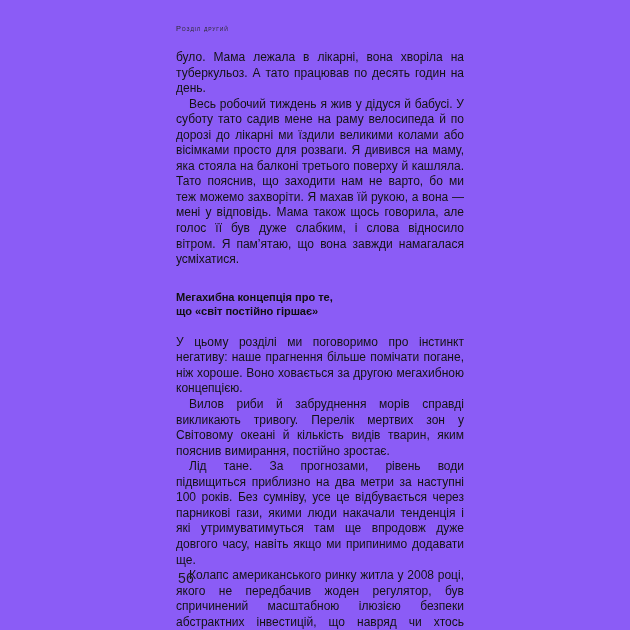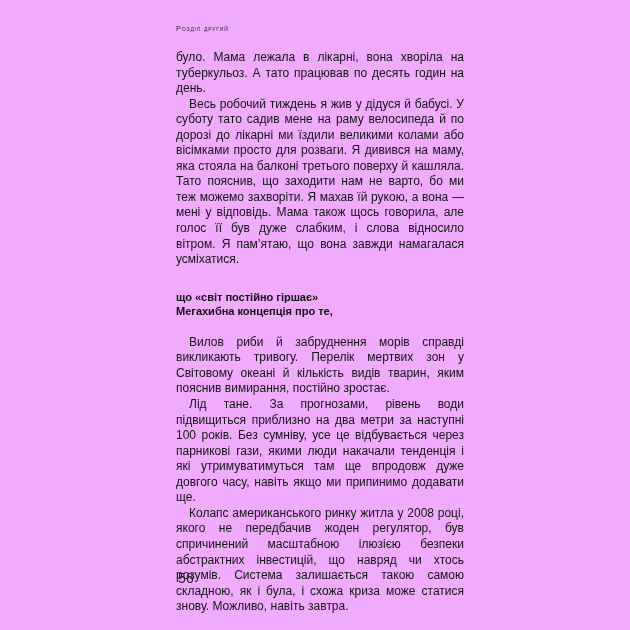--- a/index.html
+++ b/index.html
@@ -15,21 +15,21 @@
     font-family: "Liberation Serif", serif;
     -webkit-font-smoothing: antialiased;
   }
 
   .page {
     position: absolute;
     left: 0;
     top: 0;
     width: 630px;
     height: 630px;
-    background: #f0abfc;
+    background: #8b5cf6;
   }
 
   
   .running-head {
     position: absolute;
     left: 176px;
     top: 24px;
     font-family: "Liberation Sans", sans-serif;
     font-size: 7.4px;
     letter-spacing: 0.85px;
@@ -102,26 +102,27 @@
 
   <div class="text-column">
 
     <p class="body-para noindent">було. Мама лежала в лікарні, вона хворіла на туберкульоз. А тато працював по десять годин на день.</p>
 
     <p class="body-para indent">Весь робочий тиждень я жив у дідуся й бабусі. У суботу тато садив мене на раму велосипеда й по дорозі до лікарні ми їздили великими колами або вісімками просто для розваги. Я дивився на маму, яка стояла на балконі третього поверху й кашляла. Тато пояснив, що заходити нам не варто, бо ми теж можемо захворіти. Я махав їй рукою, а вона — мені у відповідь. Мама також щось говорила, але голос її був дуже слабким, і слова відносило вітром. Я пам’ятаю, що вона завжди намагалася усміхатися.</p>
 
     <div class="heading-spacer-top"></div>
 
     <div class="section-heading">
+      <div>Мегахибна концепція про те,</div>
       <div>що «світ постійно гіршає»</div>
-      <div>Мегахибна концепція про те,</div>
     </div>
 
     <div class="heading-spacer-bottom"></div>
 
+    <p class="body-para noindent">У цьому розділі ми поговоримо про інстинкт негативу: наше прагнення більше помічати погане, ніж хороше. Воно ховається за другою мегахибною концепцією.</p>
 
 
 
     <p class="body-para indent">Вилов риби й забруднення морів справді викликають тривогу. Перелік мертвих зон у Світовому океані й кількість видів тварин, яким пояснив вимирання, постійно зростає.</p>
 
     <p class="body-para indent">Лід тане. За прогнозами, рівень води підвищиться приблизно на два метри за наступні 100 років. Без сумніву, усе це відбувається через парникові гази, якими люди накачали тенденція і які утримуватимуться там ще впродовж дуже довгого часу, навіть якщо ми припинимо додавати ще.</p>
 
     <p class="body-para indent">Колапс американського ринку житла у 2008 році, якого не передбачив жоден регулятор, був спричинений масштабною ілюзією безпеки абстрактних інвестицій, що навряд чи хтось розумів. Система залишається такою самою складною, як і була, і схожа криза може статися знову. Можливо, навіть завтра.</p>
 
   </div>

